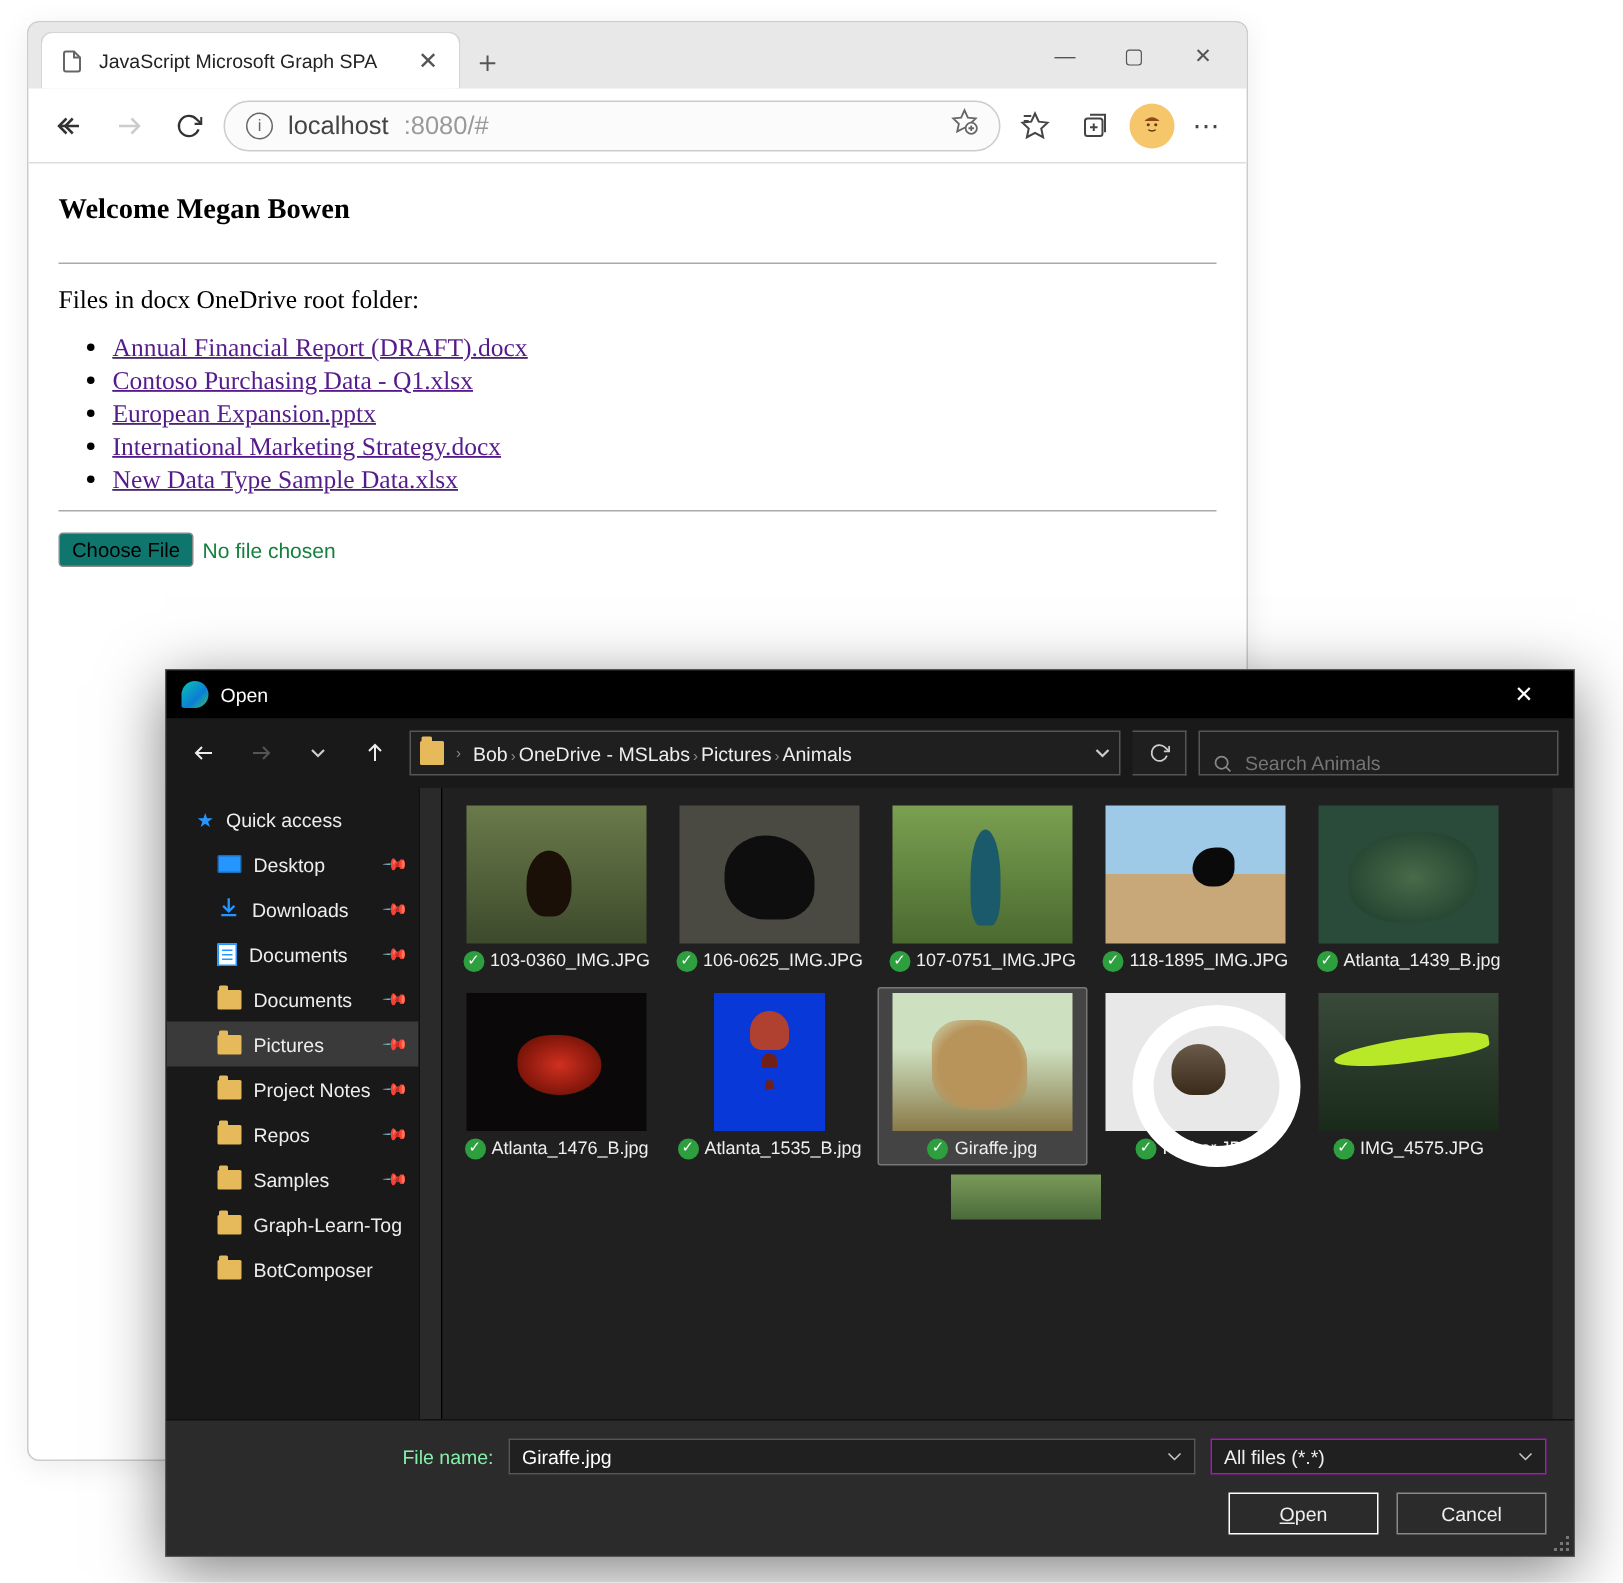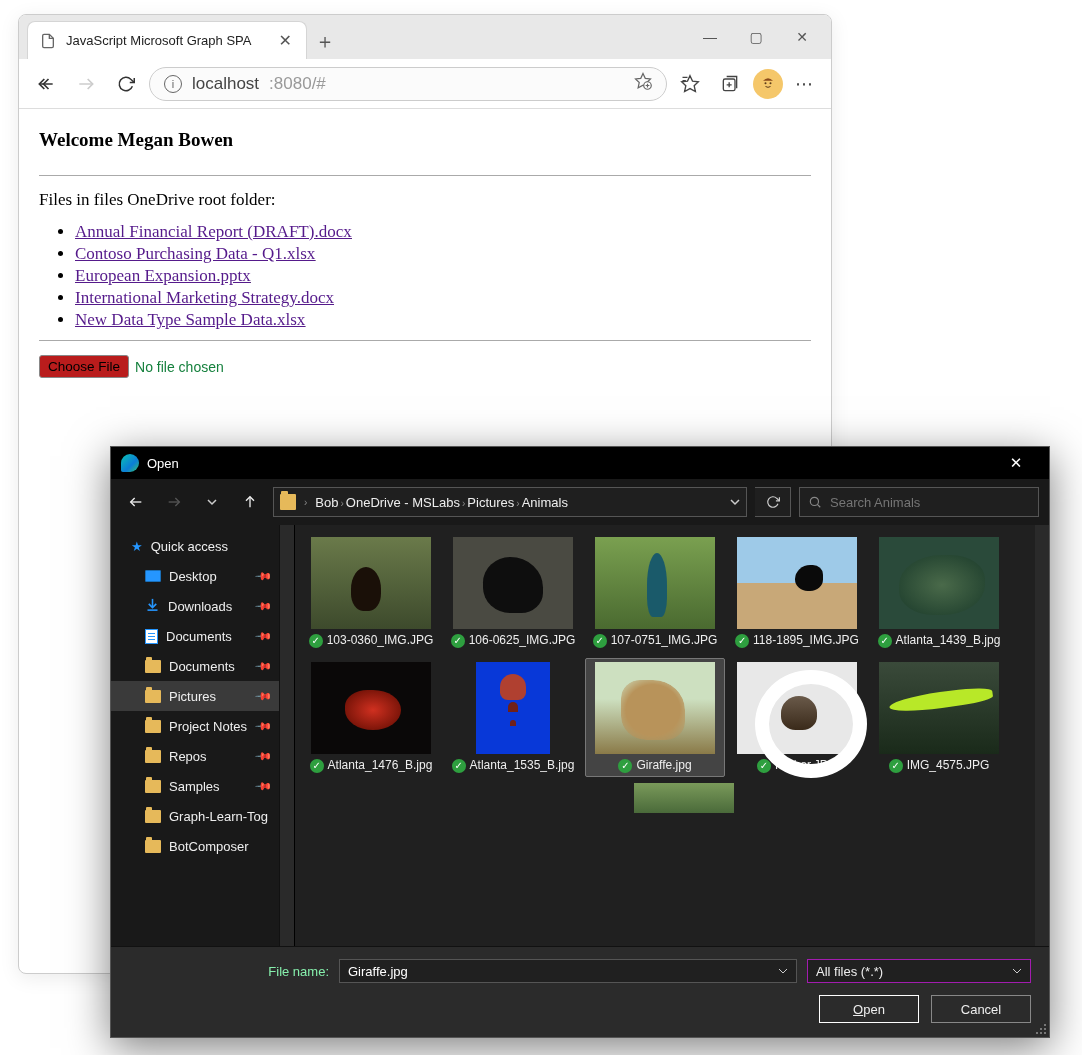--- a/index.html
+++ b/index.html
@@ -82,21 +82,21 @@
     font-size: 17px;
     color: #000;
   }
   .page h3 { font-family: "Times New Roman", serif; font-size: 19px; font-weight: bold; margin-bottom: 24px; }
   .page hr { border: none; border-top: 1px solid #aaa; margin: 10px 0 14px; }
   .page p { margin-bottom: 12px; }
   .page ul { margin-left: 36px; margin-bottom: 8px; text-decoration: underline; }
   .page ul li { margin: 2px 0; }
   .page ul li a { color: #551a8b; text-decoration: underline; cursor: pointer; }
   .file-row { display: flex; align-items: center; gap: 6px; }
-  .choose-btn { font-family: Arial, sans-serif; font-size: 13.5px; background: #b91c1c; border: 1px solid #888; padding: 3px 8px; border-radius: 3px; cursor: pointer; }
+  .choose-btn { font-family: Arial, sans-serif; font-size: 13.5px; background: #0f766e; border: 1px solid #888; padding: 3px 8px; border-radius: 3px; cursor: pointer; }
   .no-file { font-family: Liberation Sans, sans-serif; font-size: 14px; color: #15803d; }
 
   
   .dialog {
     position: absolute;
     left: 110px; top: 446px;
     width: 940px; height: 592px;
     background: #1e1e1e;
     border: 1px solid #555;
     box-shadow: 0 10px 40px rgba(0,0,0,0.5);
@@ -142,21 +142,21 @@
     overflow: hidden;
   }
   .crumb .sep { color: #888; font-size: 10px; padding: 0 2px; }
   .crumb-fold { width: 16px; height: 16px; background: #e6b95a; border-radius: 1px; position:relative; }
   .crumb-fold::before { content:''; position:absolute; top:-3px; left:1px; width:7px; height:3px; background:#e6b95a; border-radius:1px 1px 0 0; }
   .refresh-wrap { border: 1px solid #555; border-left: none; width: 36px; height: 30px; display:flex; align-items:center; justify-content:center; cursor:pointer; background:#1f1f1f;}
   .search-box {
     width: 240px; height: 30px;
     border: 1px solid #555;
     background: #1f1f1f;
-    display: flex; align-items: center;
+    display: flex; align-items: flex-end;
     padding: 0 8px; gap: 8px;
     color: #888;
   }
   .search-box input { background: transparent; border: none; color: #ccc; font-size: 13px; outline: none; flex:1; }
 
   .dlg-toolbar {
     height: 40px;
     display: flex; align-items: center;
     padding: 0 14px;
     gap: 20px;
@@ -359,21 +359,21 @@
             <path d="M6 8 Q12 2 18 8" fill="#8a4a1a"></path>
           </svg>
       </div>
       <div class="dots">⋯</div>
     </div>
   </div>
 
   <div class="page">
     <h3>Welcome Megan Bowen</h3>
     <hr>
-    <p>Files in files OneDrive root folder:</p>
+    <p>Files in docx OneDrive root folder:</p>
     <ul id="file-links">
         <li><a>Annual Financial Report (DRAFT).docx</a></li>
         <li><a>Contoso Purchasing Data - Q1.xlsx</a></li>
         <li><a>European Expansion.pptx</a></li>
         <li><a>International Marketing Strategy.docx</a></li>
         <li><a>New Data Type Sample Data.xlsx</a></li>
       </ul>
     <hr>
     <div class="file-row">
       <button class="choose-btn">Choose File</button>

